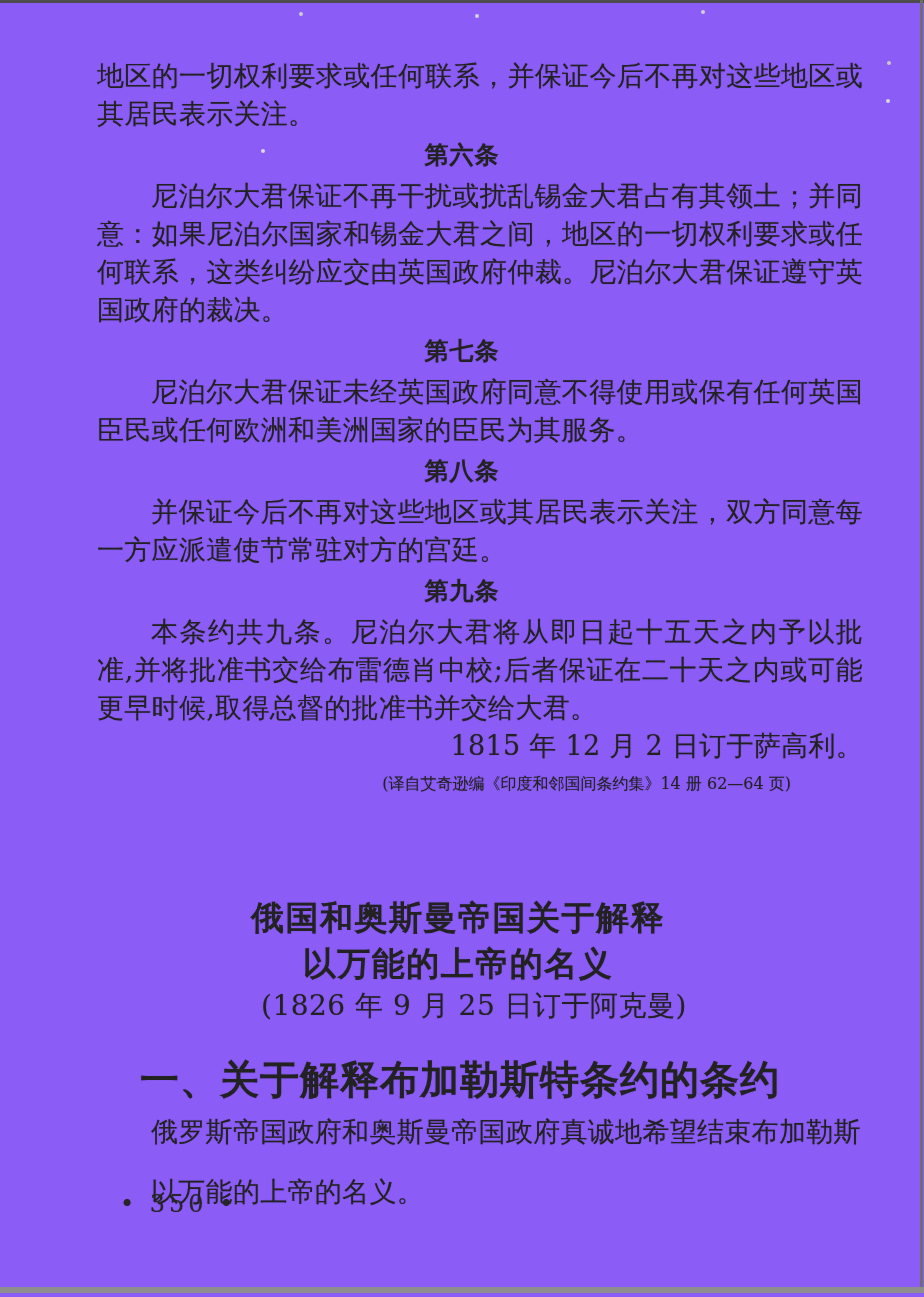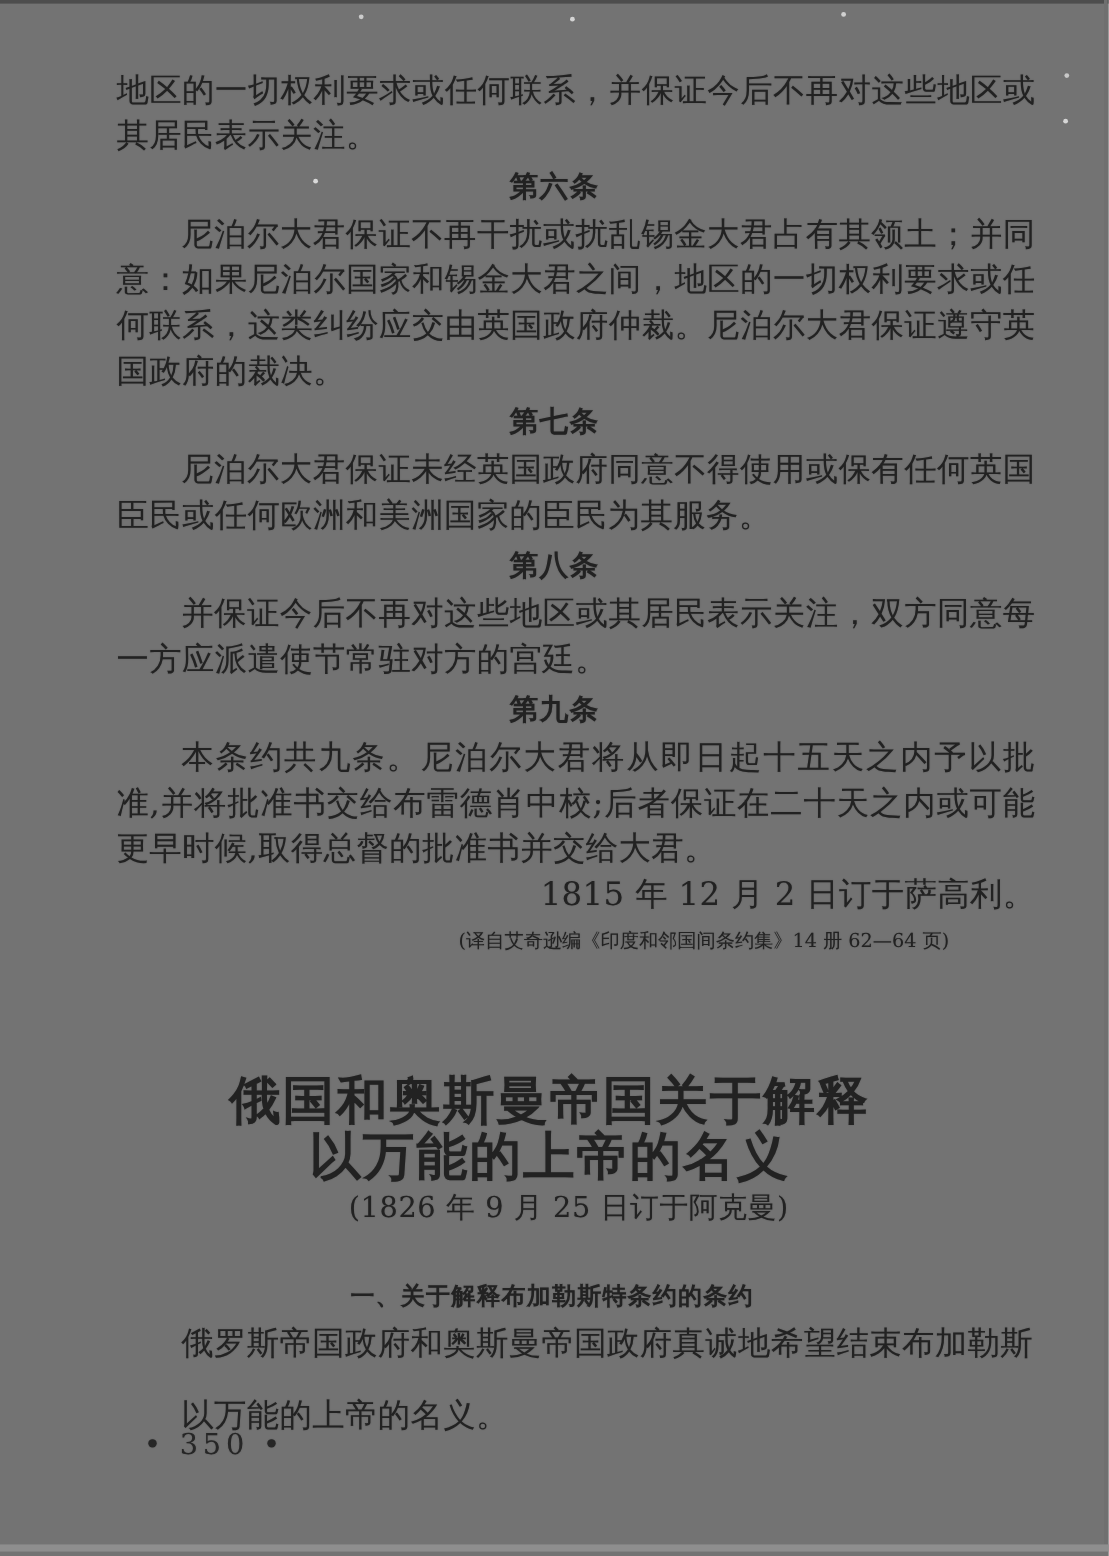--- a/index.html
+++ b/index.html
@@ -1,20 +1,20 @@
 <!DOCTYPE html>
 <html><head>
 <meta charset="utf-8">
 <style>
   html, body { margin: 0; padding: 0; background: #e9e9e9; }
   .page {
     position: relative;
     width: 924px;
     height: 1297px;
-    background: #737373;
+    background: #8b5cf6;
     overflow: hidden;
     font-family: "DejaVu Serif", "Liberation Serif", serif;
     color: #222;
   }
   
   .edge { position: absolute; }
   .edge-top    { top: 0; left: 0; right: 0; height: 3px; background: #4d4d4d; }
   .edge-right  { top: 0; right: 1px; width: 3px; bottom: 6px; background: #6f6f6f; }
   .edge-bottom { left: 0; right: 0; bottom: 4px; height: 6px; background: #8e8e8e; }
   .specks {
@@ -58,38 +58,38 @@
     font-size: 16px;
     line-height: 38px;
     letter-spacing: 0;
     text-align: right;
     padding-right: 72px;
   }
 
   .treaty-title {
     margin-top: 92px;
     text-align: center;
-    font-size: 43px;
+    font-size: 33px;
     line-height: 46px;
     font-weight: bold;
     letter-spacing: 1.5px;
     transform: translateX(-22px);
   }
   .treaty-date {
     margin-top: 26px;
     text-align: center;
-    font-size: 24px;
+    font-size: 28px;
     line-height: 38px;
     letter-spacing: 0.5px;
     transform: translateX(-6px);
   }
   .section-heading {
-    margin: 34px 0 0 0;
+    margin: 34px 0 12px 0;
     text-align: center;
-    font-size: 20px;
+    font-size: 39px;
     line-height: 42px;
     font-weight: bold;
     letter-spacing: 1px;
     font-family: "DejaVu Sans", "Liberation Sans", sans-serif;
     transform: translateX(-20px);
   }
   .opening { margin-top: 22px !important; }
 
   .page-number {
     position: absolute;

